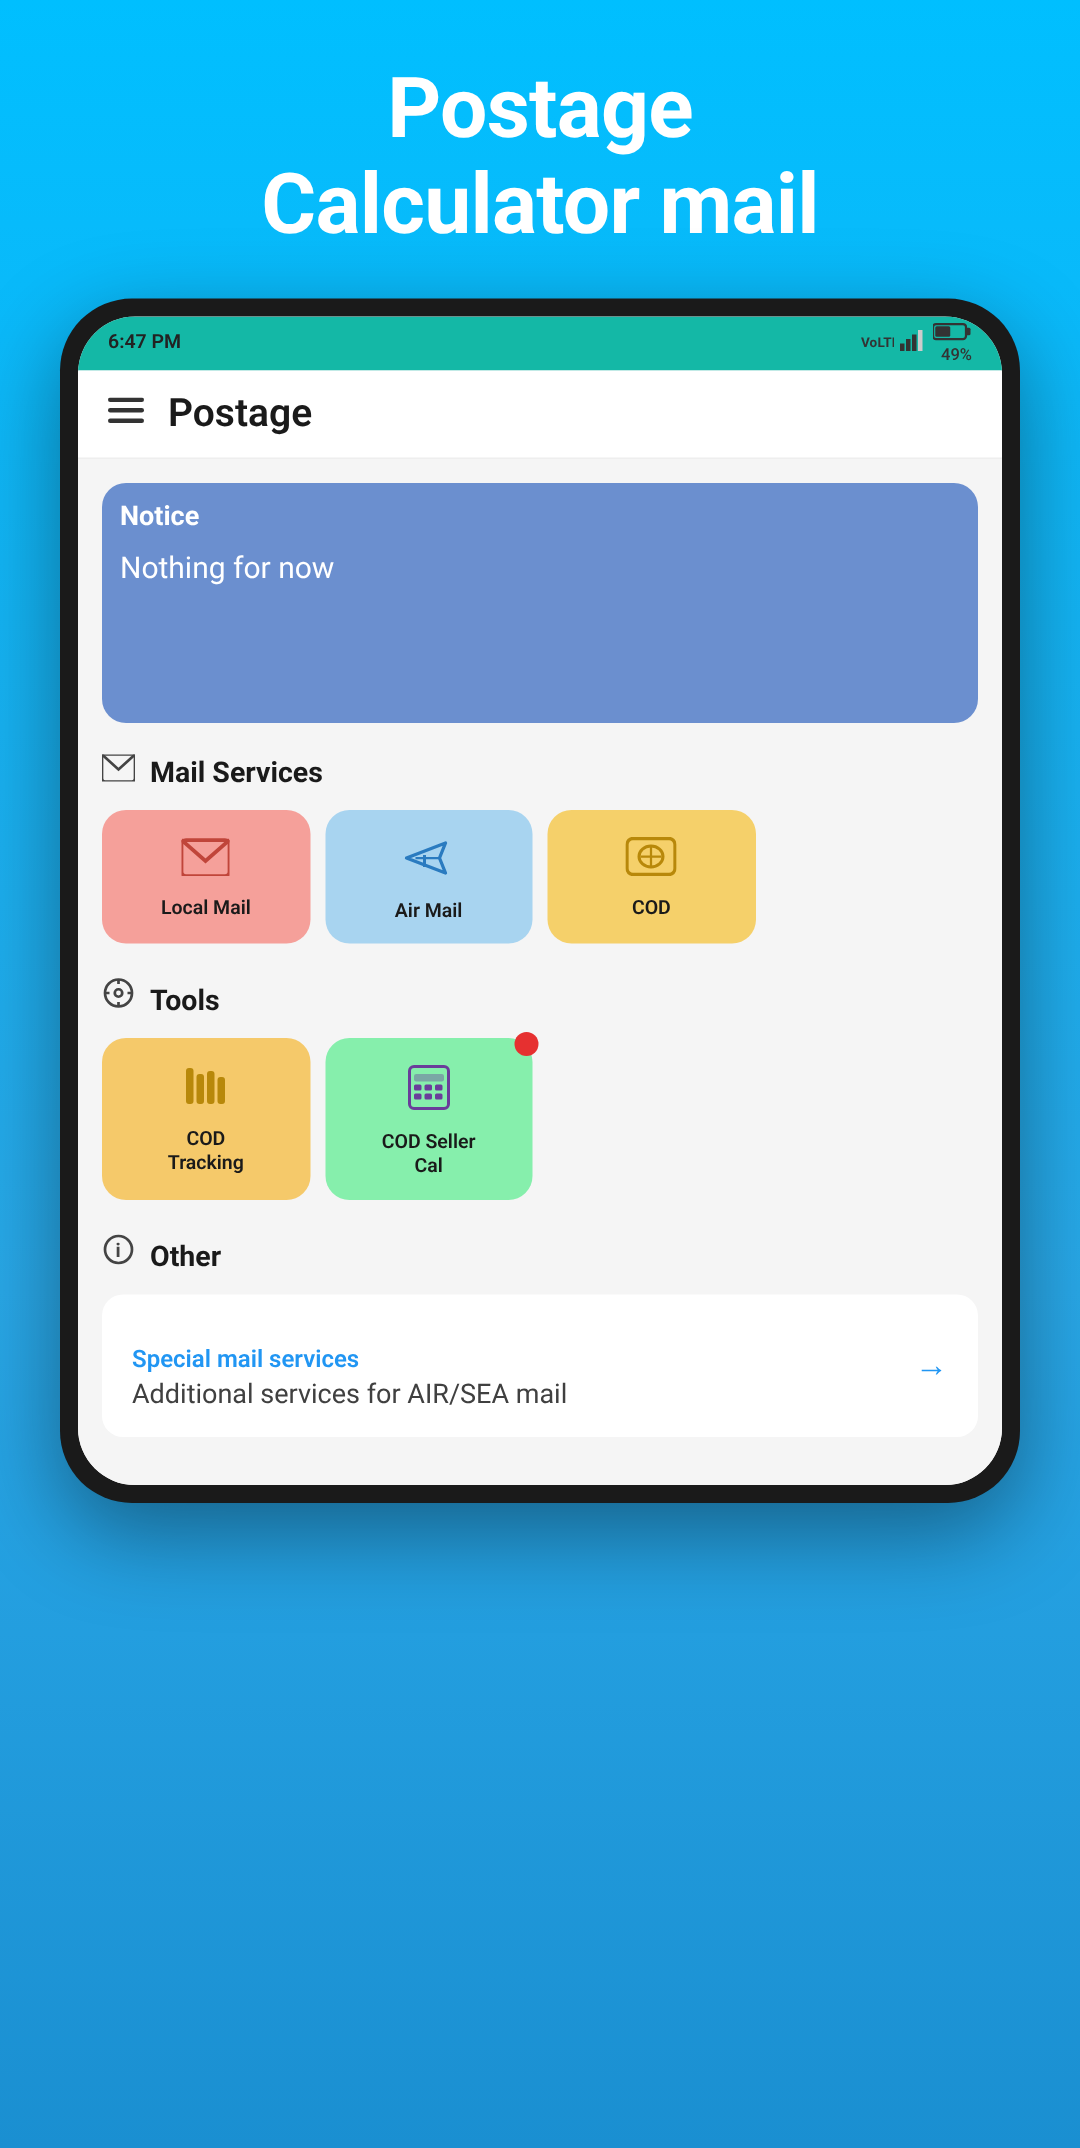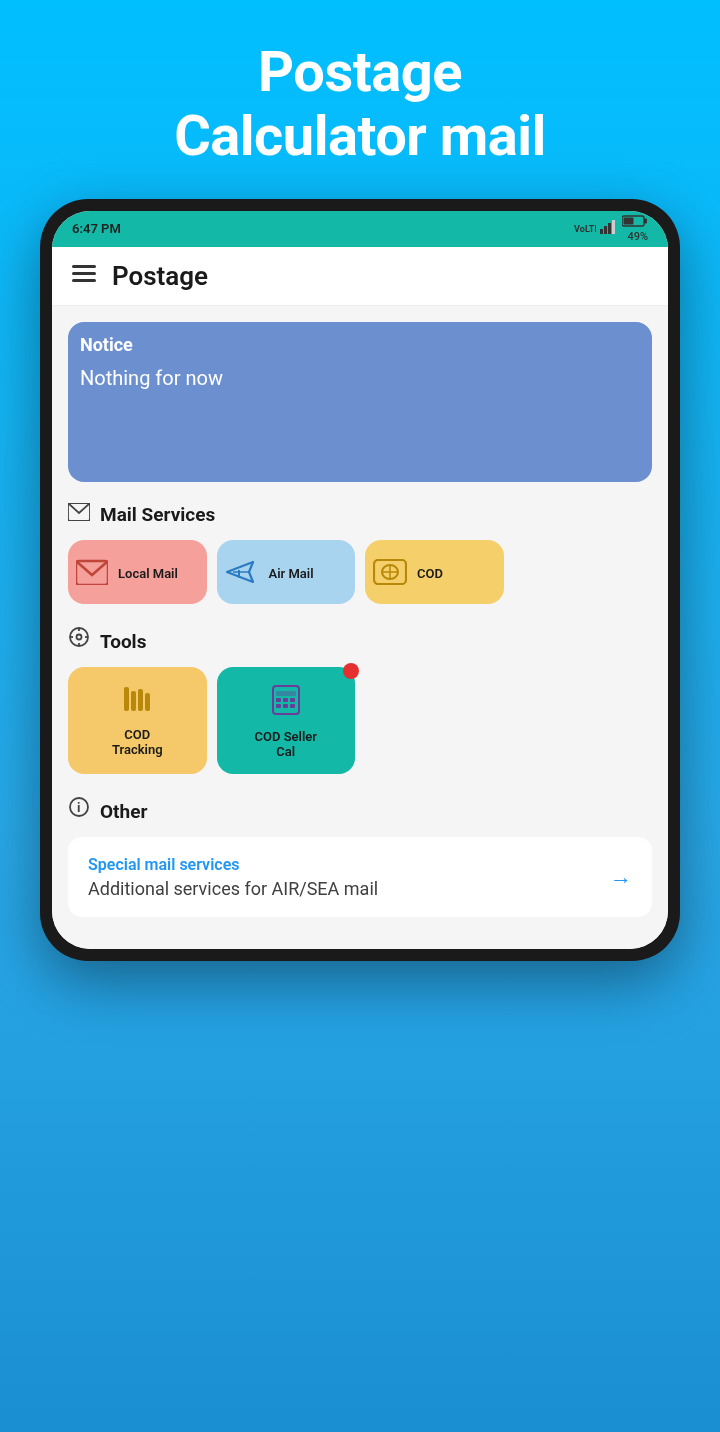--- a/index.html
+++ b/index.html
@@ -149,20 +149,21 @@
       display: grid;
       grid-template-columns: repeat(4, 1fr);
       gap: 10px;
       margin-bottom: 22px;
     }
 
     .service-card {
       border-radius: 16px;
       padding: 18px 8px 14px;
       display: flex;
+      flex-direction: column;
       align-items: center;
       gap: 10px;
       cursor: pointer;
     }
 
     .service-card.local-mail { background: #f5a09a; }
     .service-card.air-mail { background: #a8d4f0; }
     .service-card.sea-mail { background: #a8d4a8; }
     .service-card.cod { background: #f5d06a; }
 
@@ -190,21 +191,21 @@
       padding: 18px 8px 14px;
       display: flex;
       flex-direction: column;
       align-items: center;
       gap: 10px;
       cursor: pointer;
       position: relative;
     }
 
     .tool-card.cod-tracking { background: #f5c96a; }
-    .tool-card.cod-seller { background: #14b8a6; }
+    .tool-card.cod-seller { background: #86efac; }
 
     .tool-label {
       font-size: 13px;
       font-weight: 600;
       text-align: center;
       color: #1a1a1a;
       line-height: 1.2;
     }
 
     .notification-dot {
@@ -229,20 +230,21 @@
       display: flex;
       justify-content: space-between;
       align-items: center;
       cursor: pointer;
     }
 
     .special-mail-text {
       display: flex;
       flex-direction: column;
       gap: 4px;
+      margin-top: 15px;
     }
 
     .special-mail-title {
       color: #2196f3;
       font-size: 16px;
       font-weight: 600;
     }
 
     .special-mail-subtitle {
       color: #404040;

